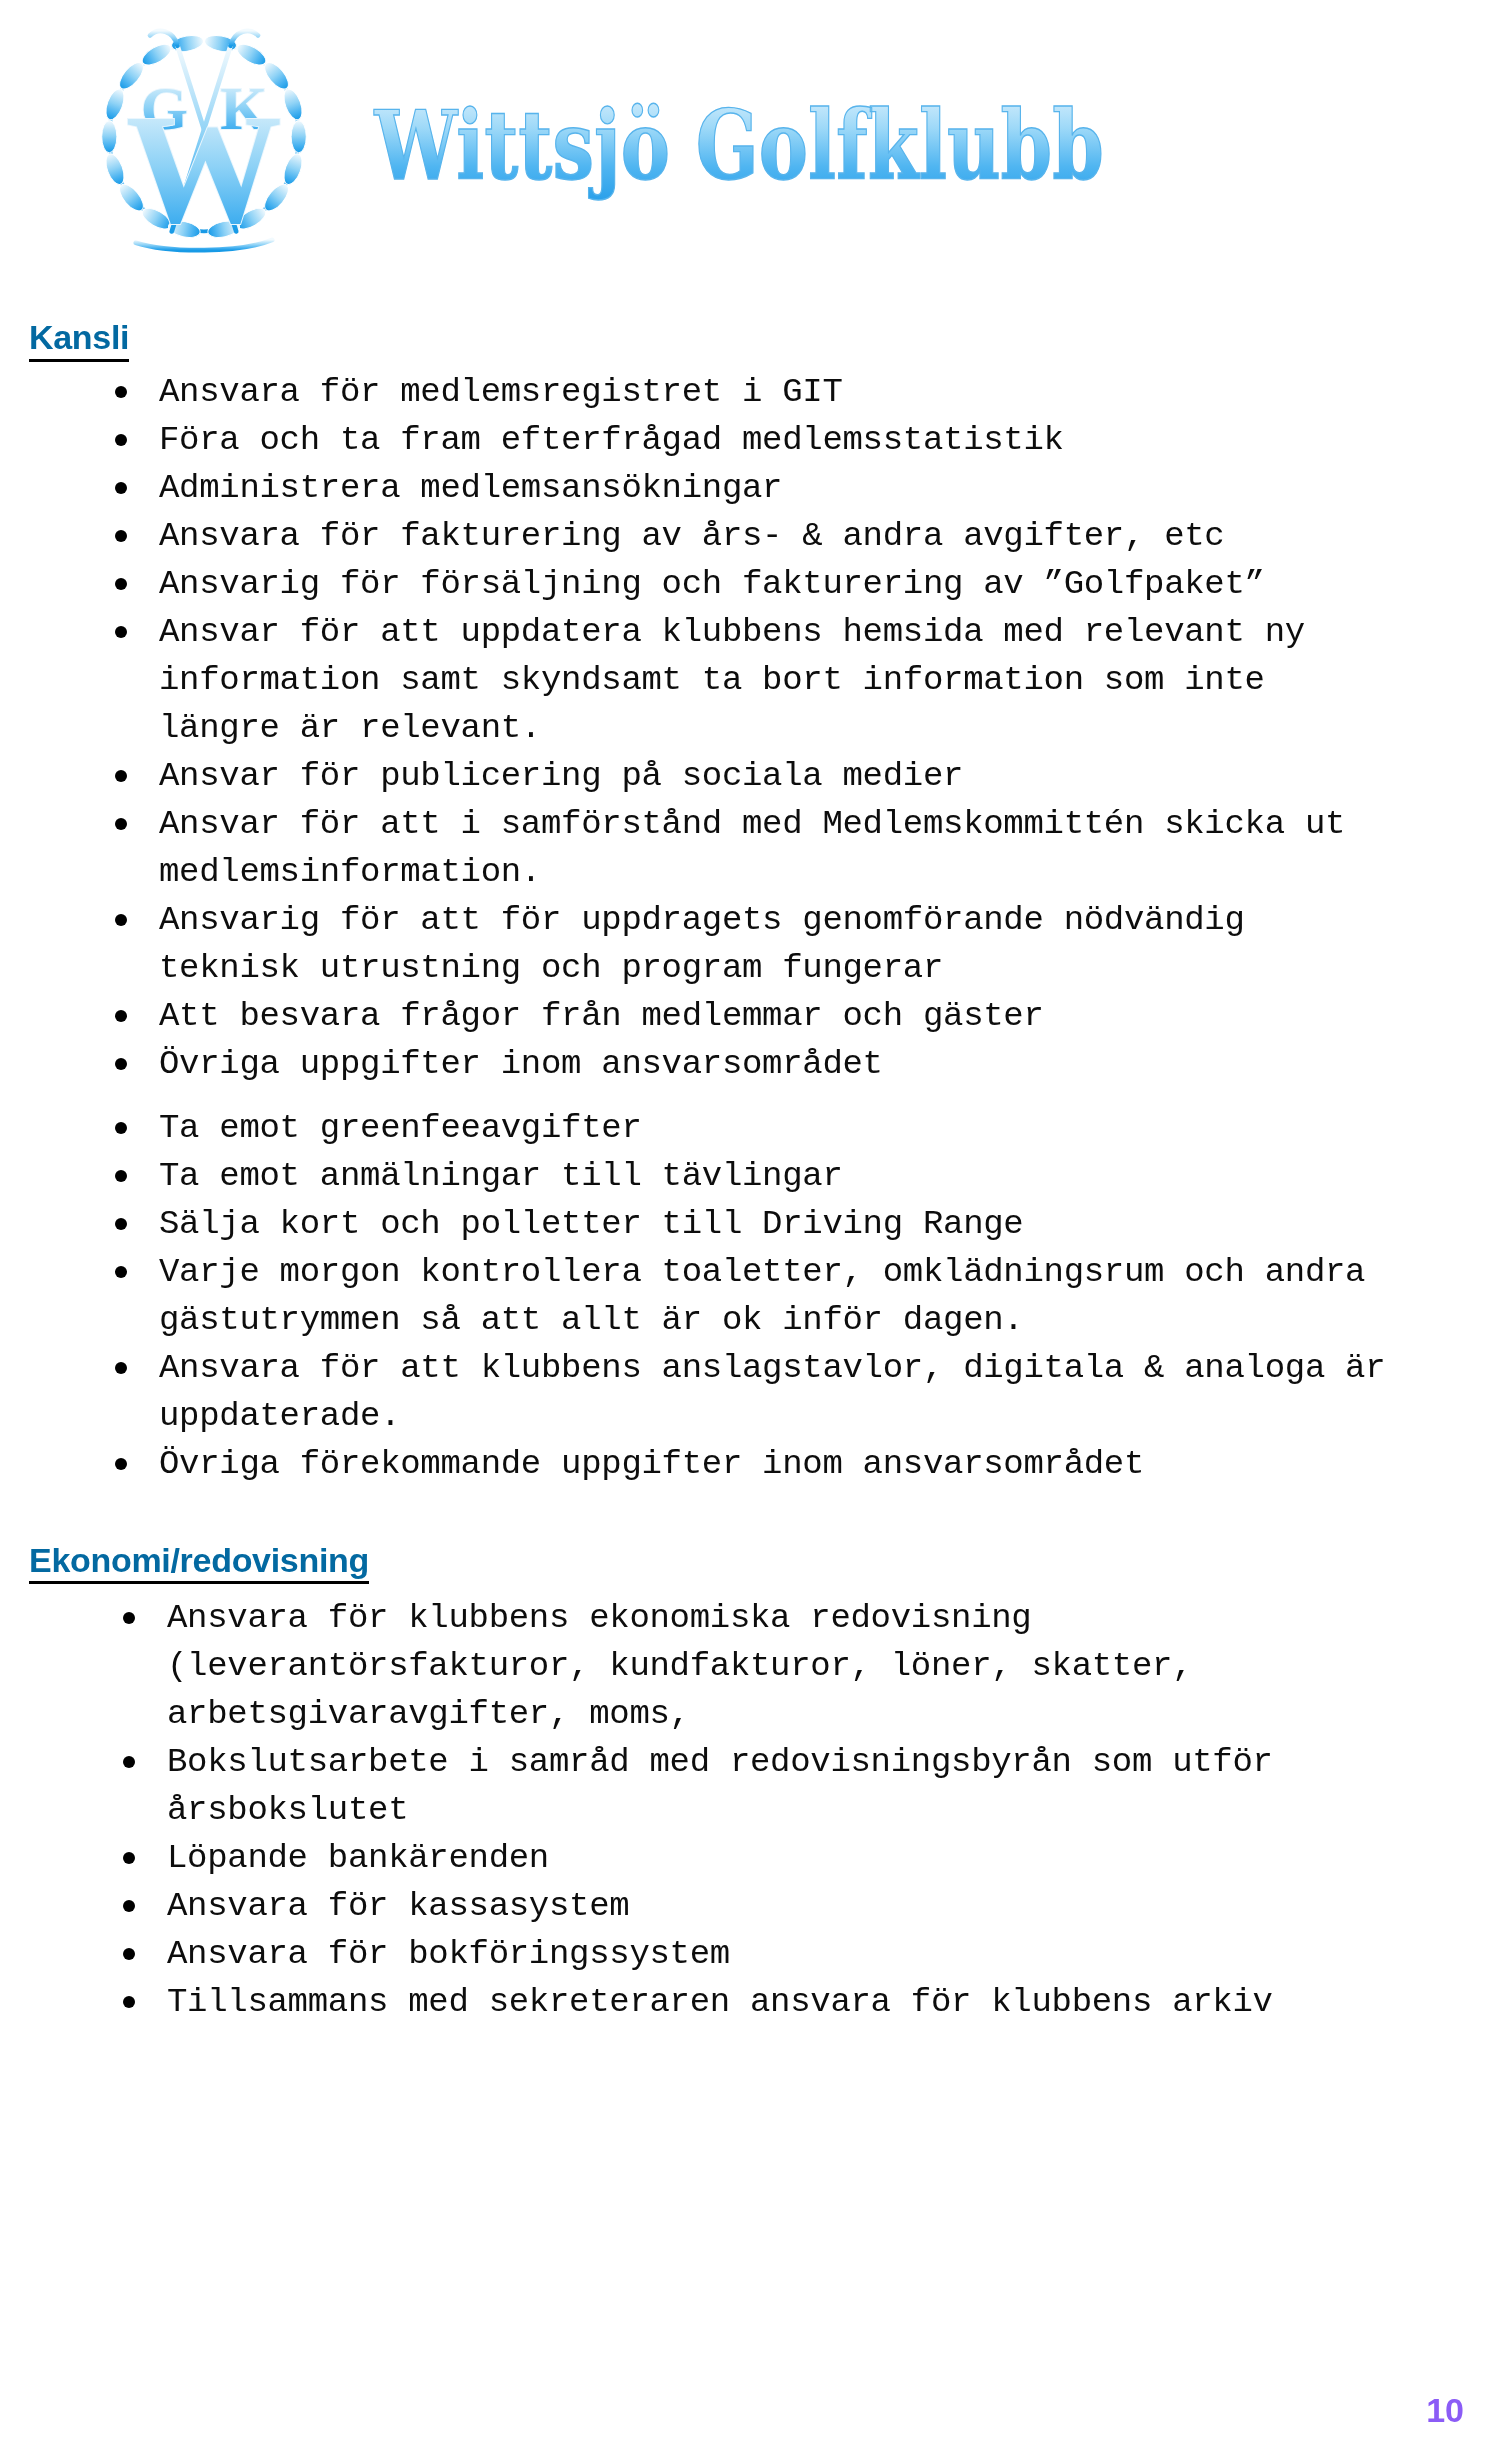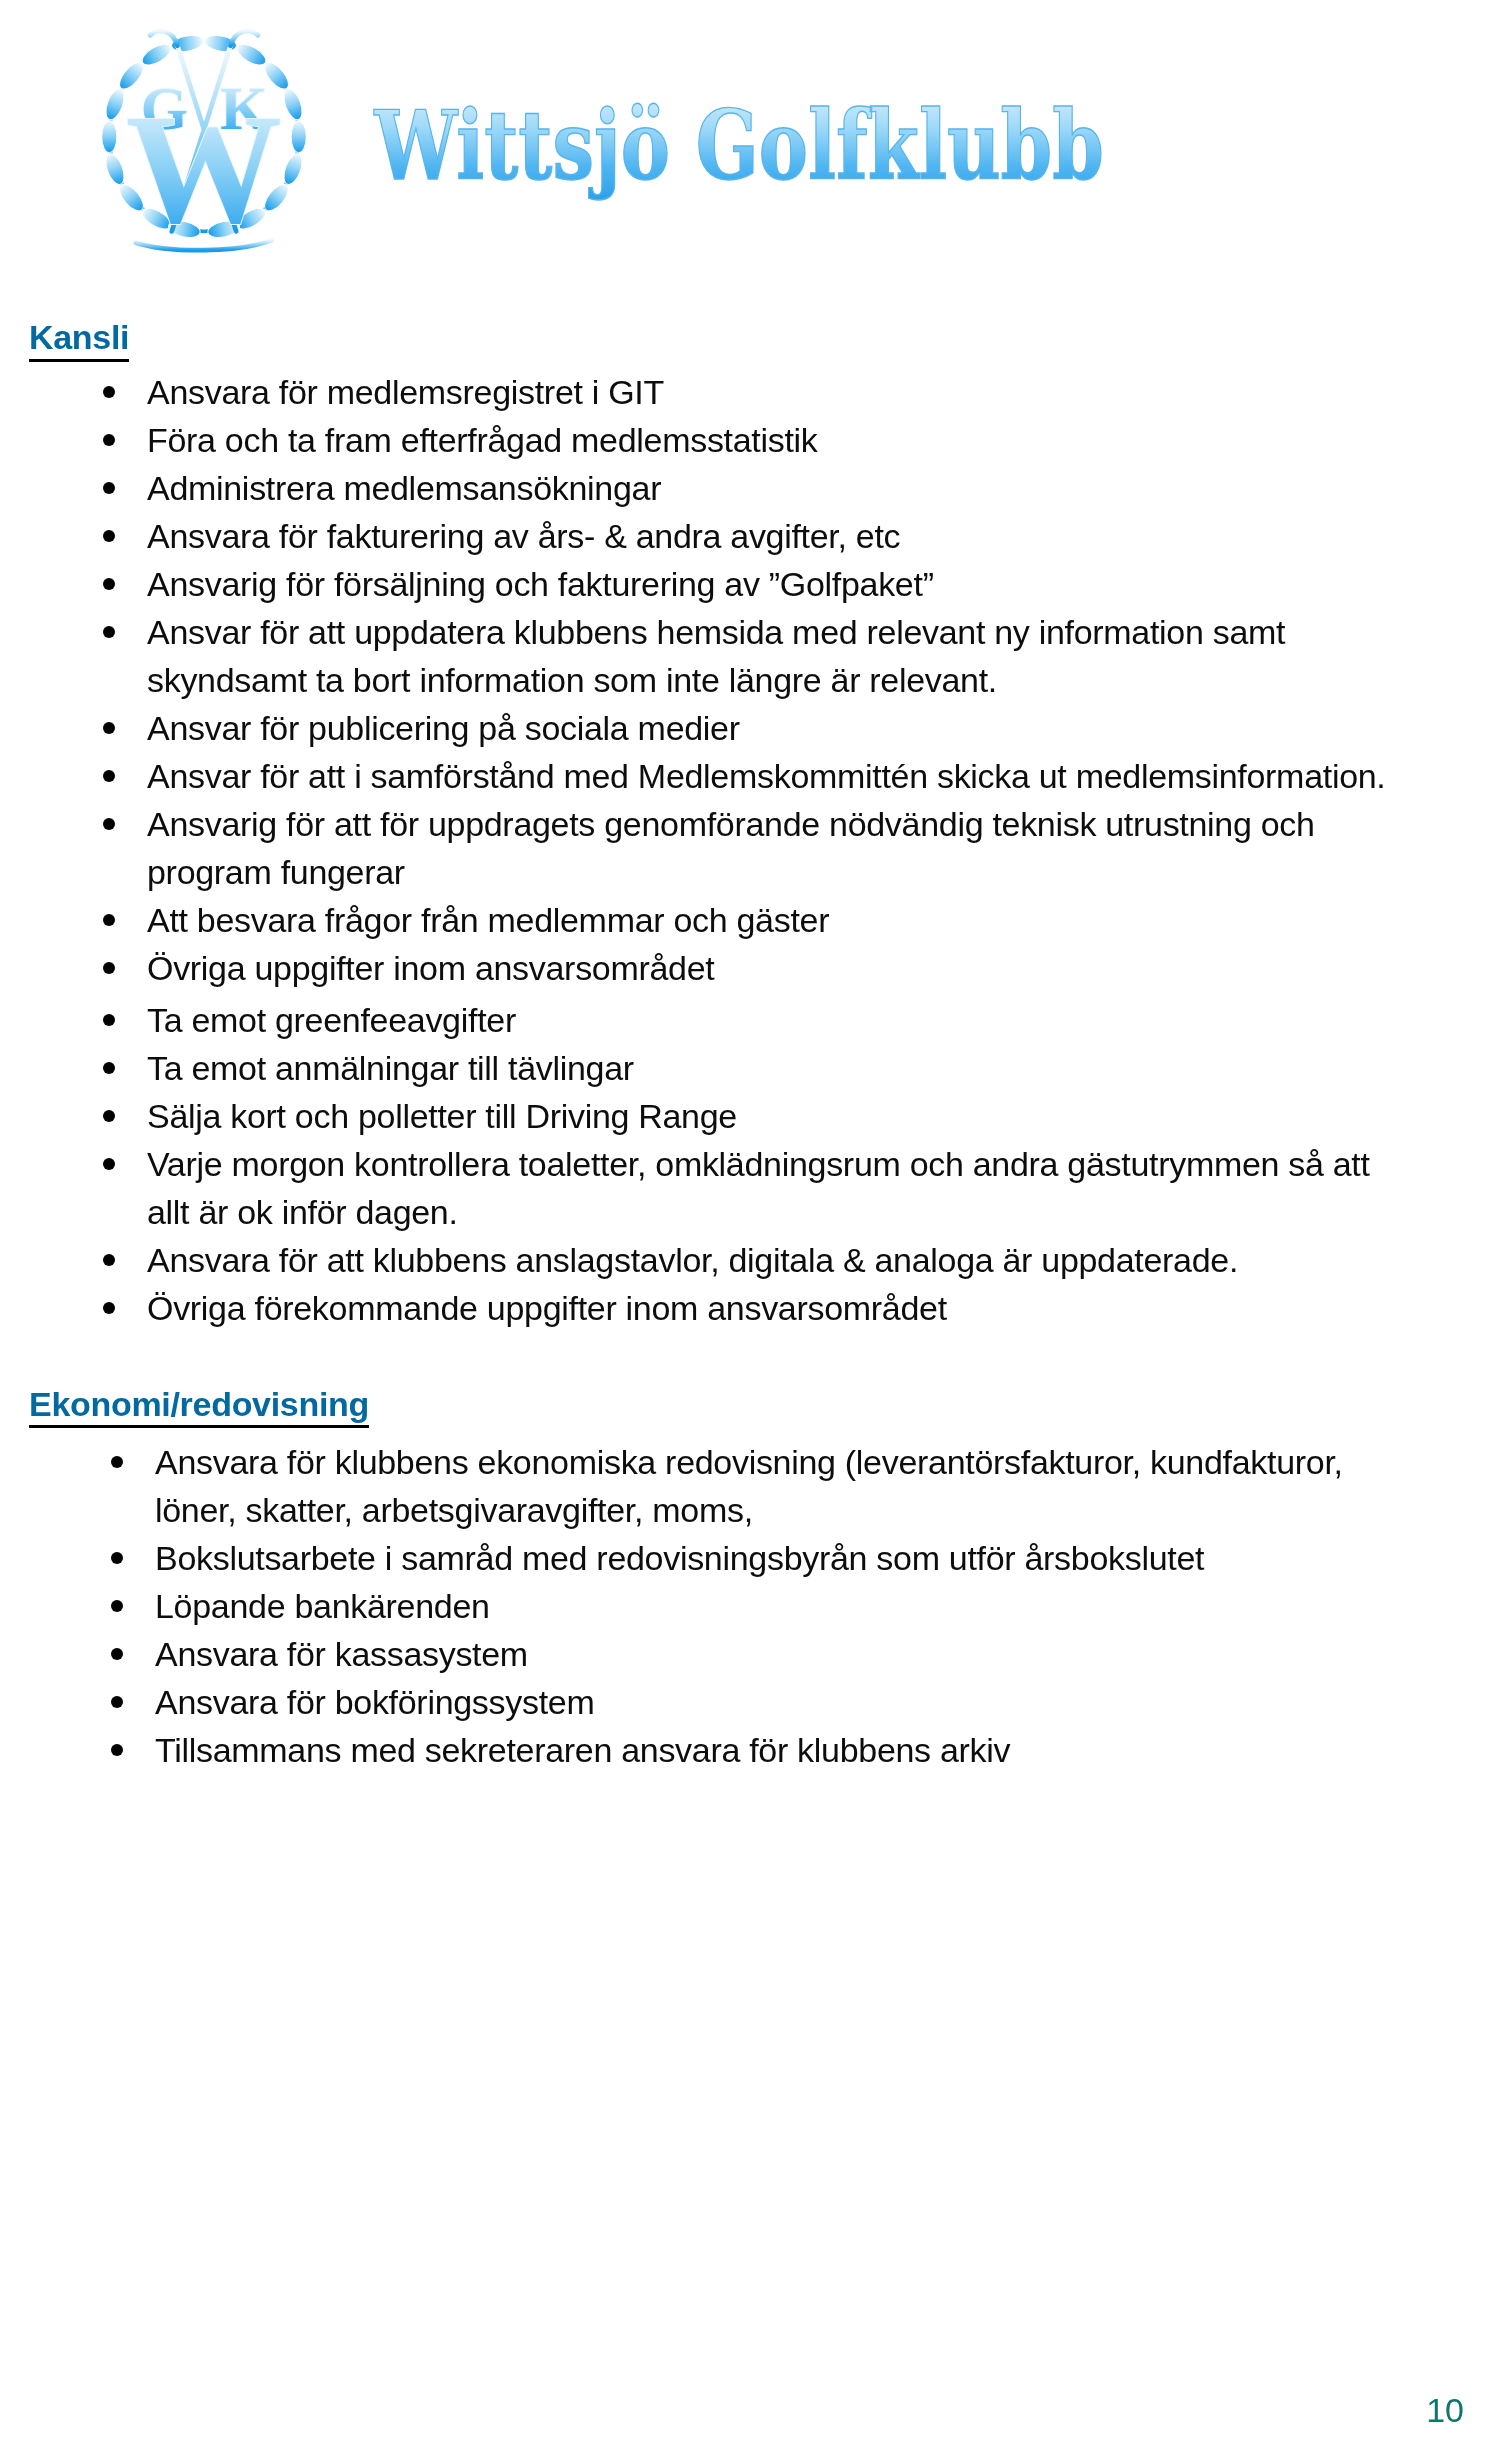--- a/index.html
+++ b/index.html
@@ -12,37 +12,37 @@
   .logo-emblem{position:absolute;left:69px;top:5.7px;width:270px;height:250px;}
   .logo-wordmark{position:absolute;left:366px;top:88px;width:755px;height:143px;}
   
   .content{position:absolute;left:0;top:0;width:1507px;padding-top:313px;}
   h2.sec{
     margin:0 0 0 29px;font-size:34px;line-height:48px;font-weight:700;color:#0369a1;
     letter-spacing:-0.3px;
   }
   h2.sec .u{border-bottom:3.8px solid #000;padding-bottom:1.9px;display:inline-block;line-height:40px;}
   ul.duty{
-    list-style:none;margin:4px;padding:0;
+    list-style:none;margin:16px;padding:0;font-family:Liberation Mono, monospace;
   }
   ul.duty.l1{margin-top:5.7px;}
   ul.duty.l2{margin-top:0;}
   ul.duty.l3{margin-top:9.6px;padding-left:8px;}
   h2.sec.s2{margin-top:52px;}
   h2.sec.s3{margin-top:48px;}
   ul.duty li{
     position:relative;padding-left:143px;padding-right:86px;
     font-size:34px;line-height:48px;letter-spacing:-0.3px;color:#0d0d0d;
   }
   ul.duty li::before{
     content:"";position:absolute;left:99px;top:18px;width:12.4px;height:12.4px;
     border-radius:50%;background:#000;
   }
   .page-number{
-    position:absolute;top:2386px;right:43px;font-size:34px;line-height:48px;color:#0f766e;
+    position:absolute;top:2386px;right:43px;font-size:34px;line-height:48px;color:#8b5cf6;font-weight:bold;
   }
 </style>
 </head>
 <body>
 
 <div class="page">
 
   <svg class="logo-emblem" viewBox="0 0 284 264" xmlns="http://www.w3.org/2000/svg">
     <defs>
       <linearGradient id="lg" x1="0" y1="0" x2="0" y2="1">

